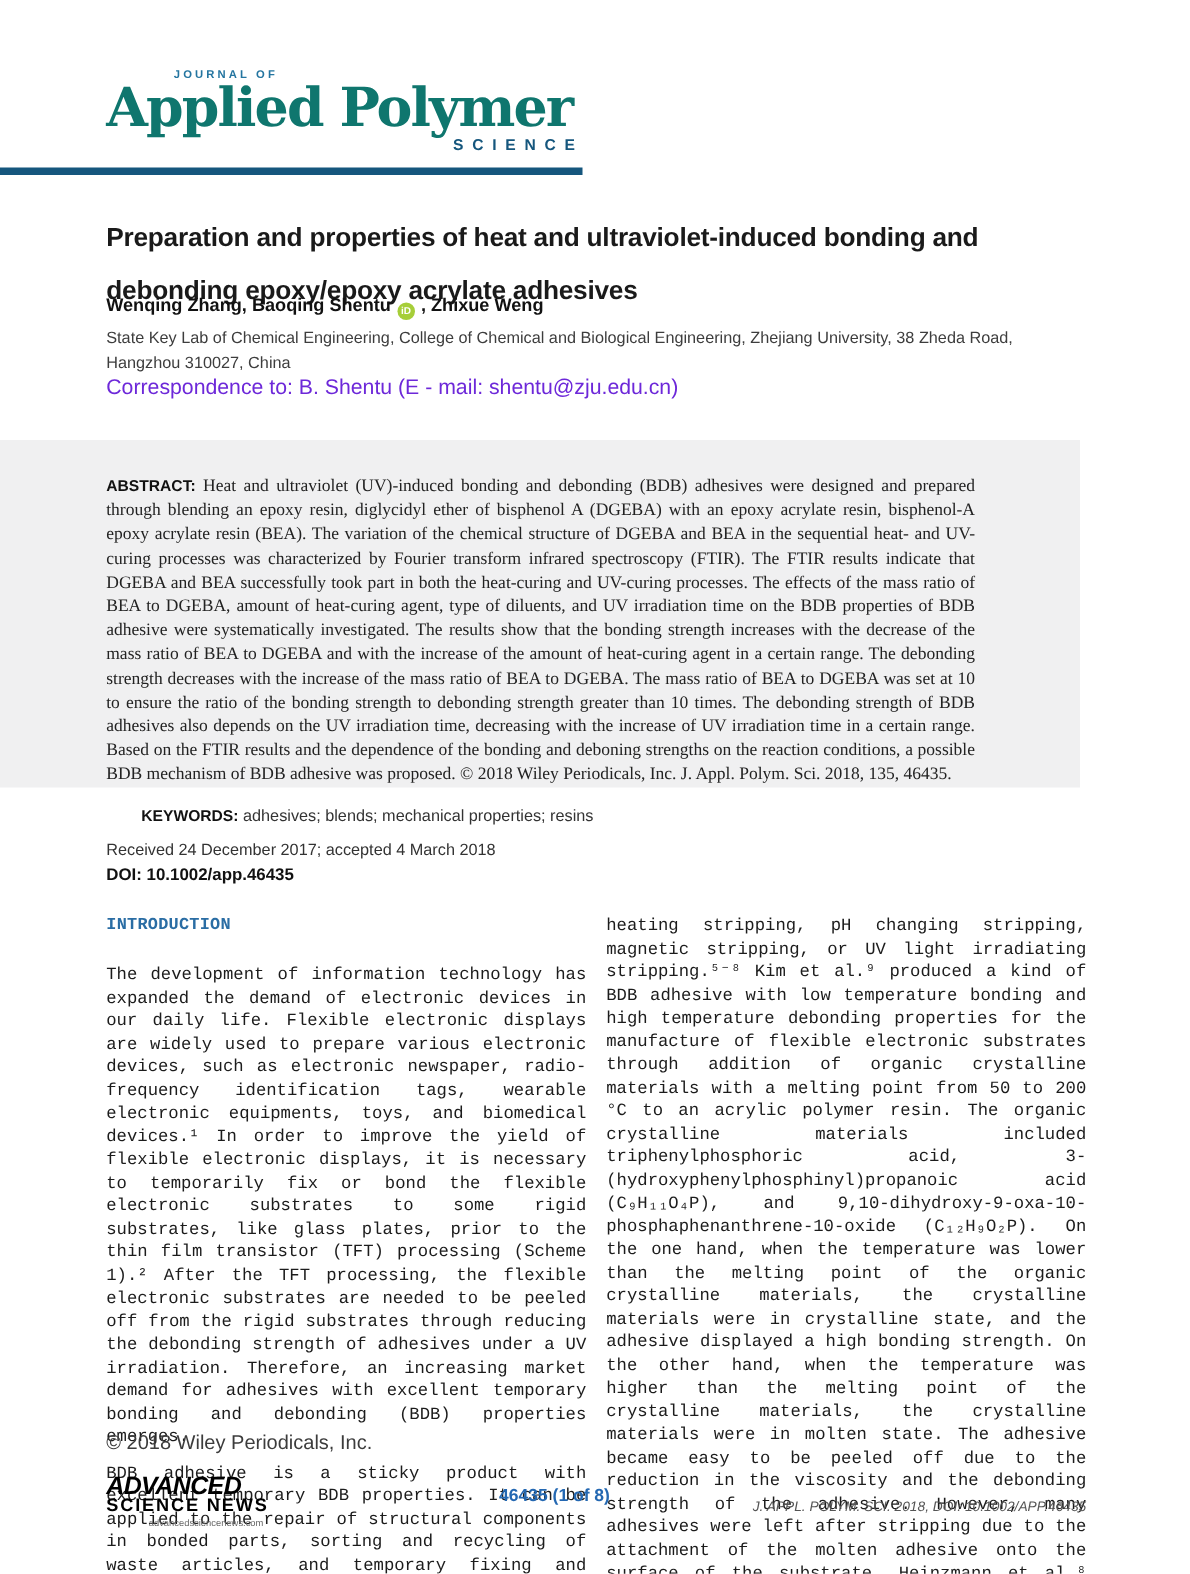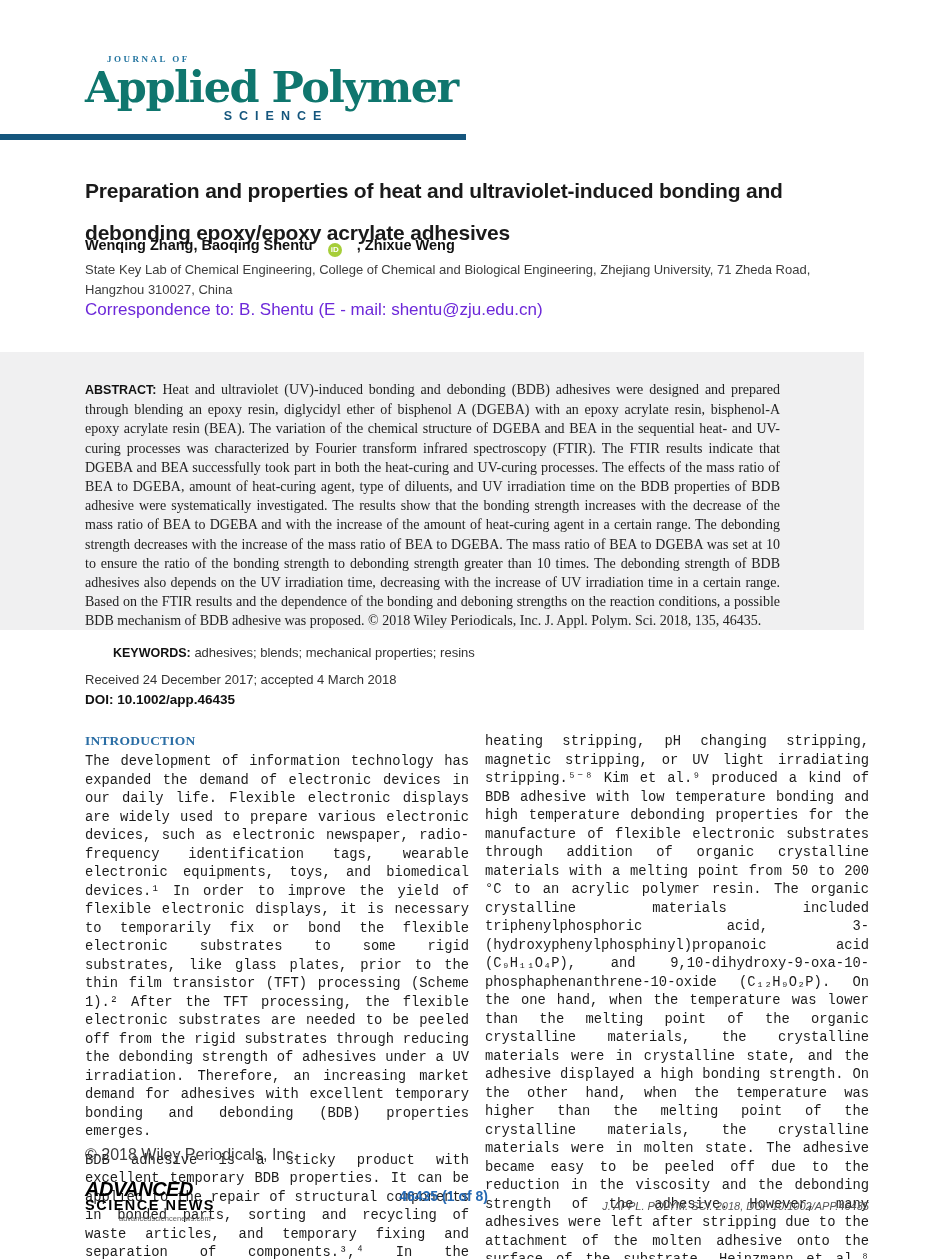--- a/index.html
+++ b/index.html
@@ -5,50 +5,50 @@
   * { margin:0; padding:0; box-sizing:border-box; }
   html,body { background:#ffffff; }
   body {
     width:952px; height:1259px; position:relative; overflow:hidden;
     font-family:"Liberation Serif", serif; color:#1c1c1c;
   }
 
   
   .logo-block { position:absolute; top:54px; left:85px; width:382px; }
   .journal-of {
-    font-family:Liberation Serif, serif; font-size:9px; font-weight:bold;
-    letter-spacing:2.5px; color:#2475a0; margin-left:22px; margin-bottom:1px;
+    font-family:Liberation Sans, sans-serif; font-size:9px; font-weight:bold;
+    letter-spacing:2.5px; color:#2475a0; margin-left:54px; margin-bottom:1px;
   }
   .journal-name {
     font-family:"DejaVu Serif", serif; font-weight:bold; font-size:43px;
     line-height:44px; color:#0f766e; letter-spacing:-1.5px; white-space:nowrap;
   }
   .journal-science {
     font-family:"Liberation Sans", sans-serif; font-size:12.5px; font-weight:bold;
-    letter-spacing:7px; color:#15567d; text-align:center; margin-top:0px;
+    letter-spacing:7px; color:#15567d; text-align:right; margin-top:0px;
   }
   .header-rule {
     position:absolute; top:134px; left:0; width:466px; height:6px; background:#15567d;
   }
 
   
   .article-title {
     position:absolute; top:170px; left:85px; width:805px;
     font-family:"Liberation Sans", sans-serif; font-weight:bold;
     font-size:21px; line-height:42px; color:#1a1a1a; letter-spacing:-0.2px;
   }
   .authors-line {
     position:absolute; top:237px; left:85px;
     font-family:"Liberation Sans", sans-serif; font-weight:bold; font-size:14.5px; color:#111;
   }
   .orcid {
     display:inline-block; width:14px; height:14px; border-radius:50%;
     background:#a6ce39; color:#fff; font-family:"Liberation Sans", sans-serif;
     font-size:8px; font-weight:bold; text-align:center; line-height:14px;
-    vertical-align:-2px; margin:0 11px;
+    vertical-align:-2px; margin:0 1px;
   }
   .affiliation {
     position:absolute; top:260px; left:85px; width:785px;
     font-family:"Liberation Sans", sans-serif; font-size:13px; line-height:19.5px; color:#3d3d3d;
   }
   .correspondence {
     position:absolute; top:300px; left:85px;
     font-family:"Liberation Sans", sans-serif; font-size:17px; color:#6d28d9;
   }
 
@@ -78,22 +78,22 @@
     font-family:"Liberation Sans", sans-serif; font-size:13.5px; font-weight:bold; color:#111;
   }
 
   
   .columns {
     position:absolute; top:733px; left:85px; width:784px;
     display:flex; gap:16px;
   }
   .col { width:384px; }
   .section-heading {
-    font-family:Liberation Serif, serif; font-weight:bold; font-size:13.5px;
-    color:#2a6da4; letter-spacing:0.2px; margin-bottom:4px;
+    font-family:Liberation Mono, monospace; font-weight:bold; font-size:13.5px;
+    color:#2a6da4; letter-spacing:0.2px; margin-bottom:24px;
   }
   .body-para {
     font-size:13.8px; line-height:18.5px; text-align:justify; color:#1c1c1c;font-family:Liberation Mono, monospace;
   }
   .body-para + .body-para { margin-top:10px; }
 
   
   .copyright {
     position:absolute; top:1146px; left:85px;
     font-family:"Liberation Sans", sans-serif; font-size:16px; color:#3c3c3c;
@@ -126,21 +126,21 @@
 <div class="header-rule"></div>
 
 <h1 class="article-title">Preparation and properties of heat and ultraviolet-induced bonding and debonding epoxy/epoxy acrylate adhesives</h1>
 
 <div class="authors-line">
   <span>Wenqing Zhang, Baoqing Shentu</span>
   <span class="orcid">iD</span>
   <span>, Zhixue Weng</span>
 </div>
 
-<div class="affiliation">State Key Lab of Chemical Engineering, College of Chemical and Biological Engineering, Zhejiang University, 71 Zheda Road, Hangzhou 310027, China</div>
+<div class="affiliation">State Key Lab of Chemical Engineering, College of Chemical and Biological Engineering, Zhejiang University, 38 Zheda Road, Hangzhou 310027, China</div>
 <div class="correspondence">Correspondence to: B. Shentu (E - mail: shentu@zju.edu.cn)</div>
 
 <div class="abstract-band">
   <p class="abstract-text">
     <span class="inline-label">ABSTRACT:</span>
     <span>Heat and ultraviolet (UV)-induced bonding and debonding (BDB) adhesives were designed and prepared through blending an epoxy resin, diglycidyl ether of bisphenol A (DGEBA) with an epoxy acrylate resin, bisphenol-A epoxy acrylate resin (BEA). The variation of the chemical structure of DGEBA and BEA in the sequential heat- and UV-curing processes was characterized by Fourier transform infrared spectroscopy (FTIR). The FTIR results indicate that DGEBA and BEA successfully took part in both the heat-curing and UV-curing processes. The effects of the mass ratio of BEA to DGEBA, amount of heat-curing agent, type of diluents, and UV irradiation time on the BDB properties of BDB adhesive were systematically investigated. The results show that the bonding strength increases with the decrease of the mass ratio of BEA to DGEBA and with the increase of the amount of heat-curing agent in a certain range. The debonding strength decreases with the increase of the mass ratio of BEA to DGEBA. The mass ratio of BEA to DGEBA was set at 10 to ensure the ratio of the bonding strength to debonding strength greater than 10 times. The debonding strength of BDB adhesives also depends on the UV irradiation time, decreasing with the increase of UV irradiation time in a certain range. Based on the FTIR results and the dependence of the bonding and deboning strengths on the reaction conditions, a possible BDB mechanism of BDB adhesive was proposed. © 2018 Wiley Periodicals, Inc. J. Appl. Polym. Sci. 2018, 135, 46435.</span>
   </p>
 </div>
 
 <div class="keywords-line">

